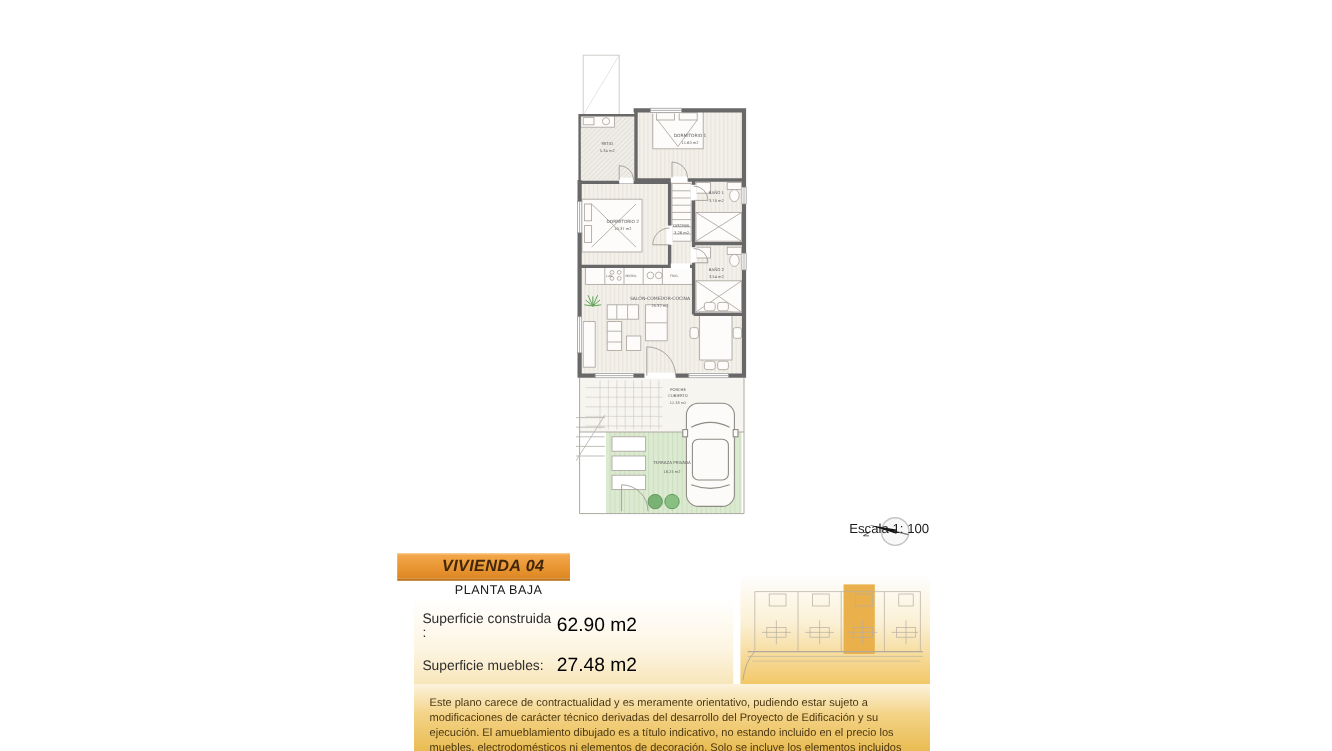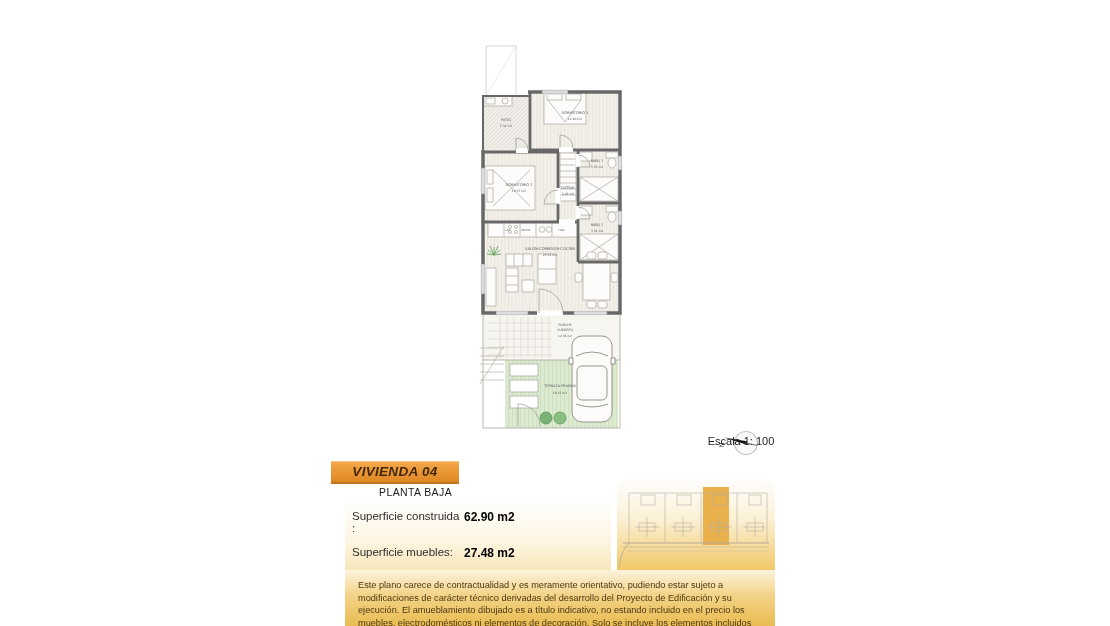--- a/index.html
+++ b/index.html
@@ -9,28 +9,28 @@
   
   #floor-plan{left:480px;top:40px;width:145px;height:398px;}
   #floor-plan text{font-family:"DejaVu Sans",sans-serif;fill:#5c5c5c;text-anchor:middle;}
   
   #compass{left:718px;top:427px;width:54px;height:34px;}
   .scale-label{left:700px;top:435px;width:82px;text-align:center;font-size:11px;color:#1c1c1c;font-weight:500;}
   
   .banner{left:331px;top:461px;width:128px;height:21px;line-height:21px;text-align:center;
           background:linear-gradient(180deg,#f4a94e 0%,#e99634 55%,#dd8723 100%);
           border-bottom:2px solid #bf7419;box-shadow:inset 0 1px 0 rgba(255,220,170,.6);
-          font-size:13.5px;font-weight:bold;font-style:italic;color:#42270b;letter-spacing:.3px;}
+          font-size:13.5px;font-weight:bold;font-style:italic;color:#42270b;letter-spacing:.3px;padding-left:16px;}
   .planta{left:351px;top:486px;font-size:10.5px;color:#1a1a1a;letter-spacing:.4px;padding-left:28px;}
   
   .metrics-panel{left:345px;top:498px;width:266px;height:72px;
           background:linear-gradient(180deg,#ffffff 0%,#fdf5e2 60%,#f8e6ba 100%);}
-  .metric-row{display:flex;align-items:flex-start;margin:12px 0 0 7px;}
+  .metric-row{display:flex;align-items:center;margin:12px 0 0 7px;}
   .metric-row .lbl{width:112px;font-size:11.5px;color:#2e2e2e;}
-  .metric-row .val{font-size:12px;font-weight:bold;color:#000;}
+  .metric-row .val{font-size:16px;font-weight:normal;color:#000;}
   
   .siteplan-panel{left:617px;top:479px;width:158px;height:91px;border-radius:8px 8px 0 0;
           background:linear-gradient(180deg,#fefefe 0%,#fbf0d4 45%,#f2c868 100%);}
   .siteplan-panel svg{width:158px;height:91px;display:block;}
   
   .disclaimer-band{left:345px;top:570px;width:430px;height:56px;box-sizing:border-box;
           padding:9px 13px 0 13px;
           background:linear-gradient(180deg,#fcf3dd 0%,#f3d387 45%,#e9bc52 100%);
           font-size:9.2px;line-height:1.36;color:#4c3812;}
 </style>

